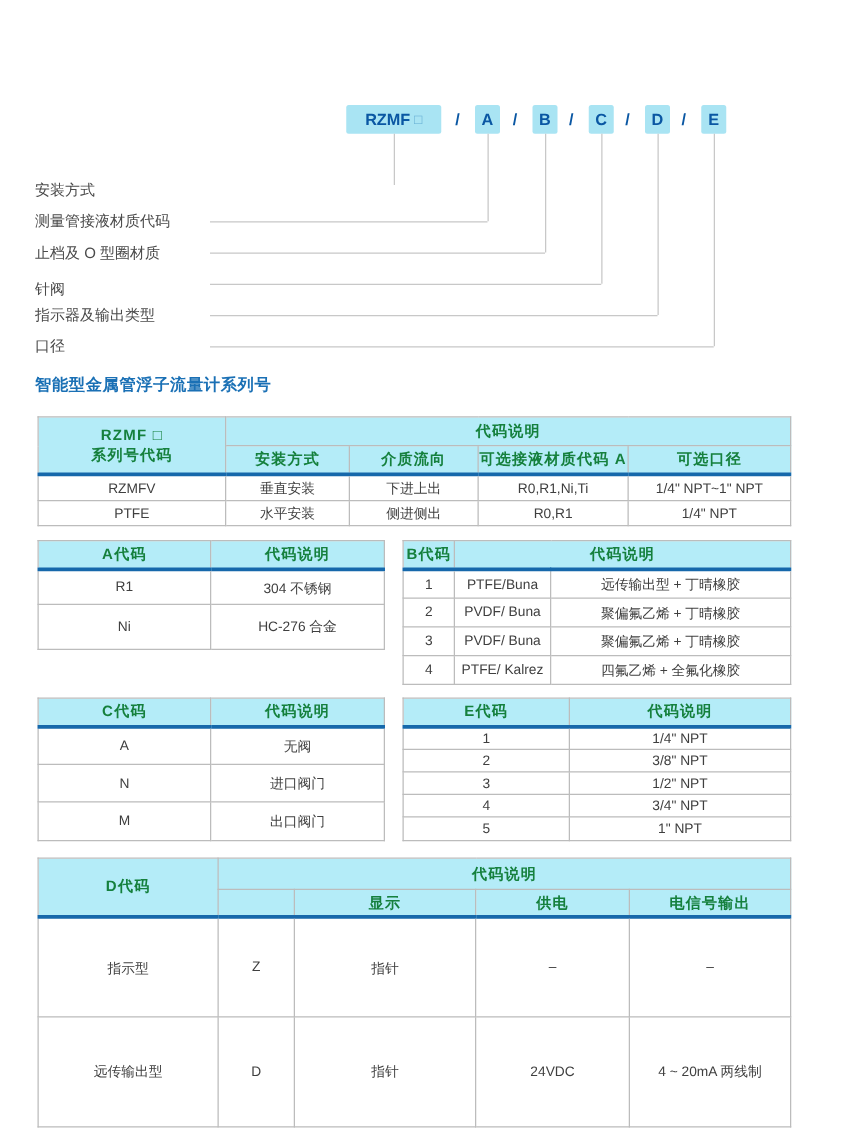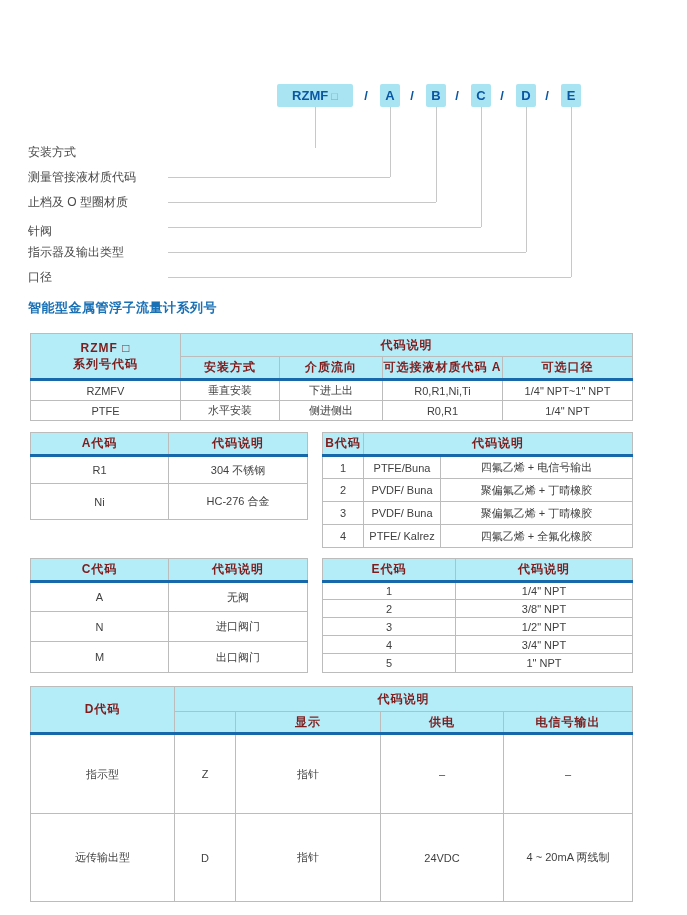--- a/index.html
+++ b/index.html
@@ -20,21 +20,21 @@
   .slash { position:absolute; top:84px; height:23px; width:8px; display:flex; align-items:center; justify-content:center;
            color:#0a57a3; font-weight:bold; font-size:13px; }
   
   .vl { position:absolute; width:1px; background:#c8c8c8; }
   .hl { position:absolute; height:1px; background:#c8c8c8; }
   
   .lbl { position:absolute; left:28px; height:18px; line-height:18px; font-size:12px; color:#4a4a4a; }
   
   .tbl { position:absolute; border-collapse:collapse; table-layout:fixed; }
   .tbl td { border:1px solid #bcbcbc; font-size:11px; color:#3f3f3f; text-align:center; vertical-align:middle; padding:0; }
-  .tbl .hd { background:#b4ecf8; font-size:12px; color:#7f1d1d; font-weight:bold; letter-spacing:1px; }
+  .tbl .hd { background:#b4ecf8; font-size:12px; color:#15803d; font-weight:bold; letter-spacing:1px; }
   .tbl .hb { border-bottom:3px solid #1668ab; }
   .sp { letter-spacing:3px; }
   .shift { padding-right:140px; }
   .corner div { line-height:16px; }
 </style>
 </head>
 <body>
 
 <div class="canvas">
 
@@ -142,21 +142,21 @@
         <col style="width:192px">
       </colgroup>
     <tbody>
       <tr style="height:23px;">
         <td class="hd hb">B代码</td>
         <td colspan="2" class="hd hb sp">代码说明</td>
       </tr>
       <tr style="height:23px;">
         <td>1</td>
         <td>PTFE/Buna</td>
-        <td>四氟乙烯 + 电信号输出</td>
+        <td>远传输出型 + 丁晴橡胶</td>
       </tr>
       <tr style="height:23px;">
         <td>2</td>
         <td>PVDF/ Buna</td>
         <td>聚偏氟乙烯 + 丁晴橡胶</td>
       </tr>
       <tr style="height:23px;">
         <td>3</td>
         <td>PVDF/ Buna</td>
         <td>聚偏氟乙烯 + 丁晴橡胶</td>

